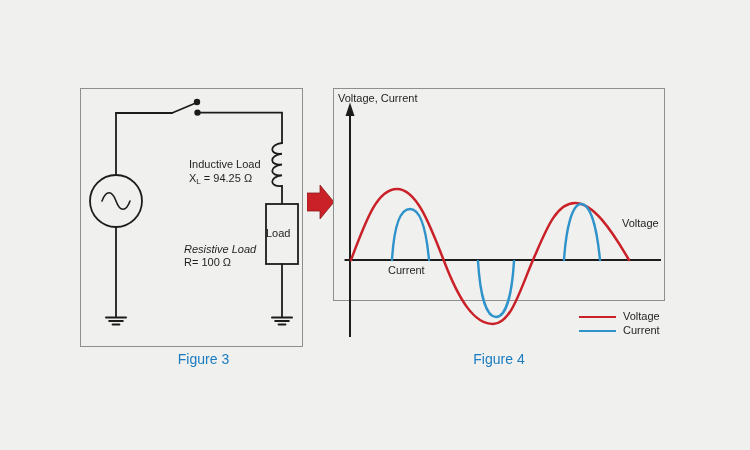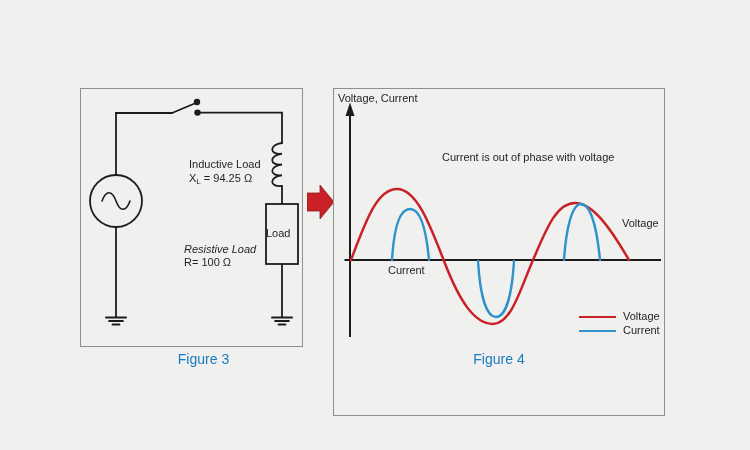--- a/index.html
+++ b/index.html
@@ -11,21 +11,21 @@
     font-family:"Liberation Sans", sans-serif;
     color:#1f1f1f;
     overflow:hidden;
   }
   .panel {
     position:absolute;
     border:1px solid #8f8f8f;
     background:#f0f0ee;
   }
   #panel-fig3 { left:80px;  top:88px; width:223px; height:259px; }
-  #panel-fig4 { left:333px; top:88px; width:332px; height:328px; }
+  #panel-fig4 { left:333px; top:88px; width:332px; height:213px; }
   .panel svg { position:absolute; left:0; top:0; }
   .lbl { position:absolute; font-size:11px; line-height:13px; white-space:nowrap; color:#1f1f1f; }
   .caption {
     position:absolute; top:351px; height:16px;
     font-size:14px; color:#1a7cc0; text-align:center;
   }
   #caption-fig3 { left:80px;  width:223px; transform:translateX(12px); }
   #caption-fig4 { left:333px; width:332px; }
   .sub { font-size:8px; vertical-align:-2px; }
   #arrow-wrap { position:absolute; left:307px; top:184px; width:28px; height:36px; }
@@ -93,19 +93,18 @@
     <g fill="none" stroke="#2e93cb" stroke-width="2.4" stroke-linecap="round">
       <path d="M58,171 C60,138 66,120 76,120 C86,120 92,138 95,171"></path>
       <path d="M144,172 C146,205 152,228 162,228 C172,228 178,205 180,172"></path>
       <path d="M230,171 C232,140 238,115 247,115 C257,115 263,140 266,171"></path>
     </g>
 
     <line x1="245" y1="228" x2="282" y2="228" stroke="#c92127" stroke-width="2.2"></line>
     <line x1="245" y1="242" x2="282" y2="242" stroke="#2e93cb" stroke-width="2.2"></line>
   </svg>
   <div class="lbl" style="left:4px; top:3px;">Voltage, Current</div>
-  <div class="lbl" style="left:108px; top:62px;">Current is out of phase with voltage</div>
   <div class="lbl" style="left:54px; top:175px;">Current</div>
   <div class="lbl" style="left:288px; top:128px;">Voltage</div>
   <div class="lbl" style="left:289px; top:221px;">Voltage</div>
   <div class="lbl" style="left:289px; top:235px;">Current</div>
 </div>
 <div class="caption" id="caption-fig4">Figure 4</div>
 
 </body></html>

